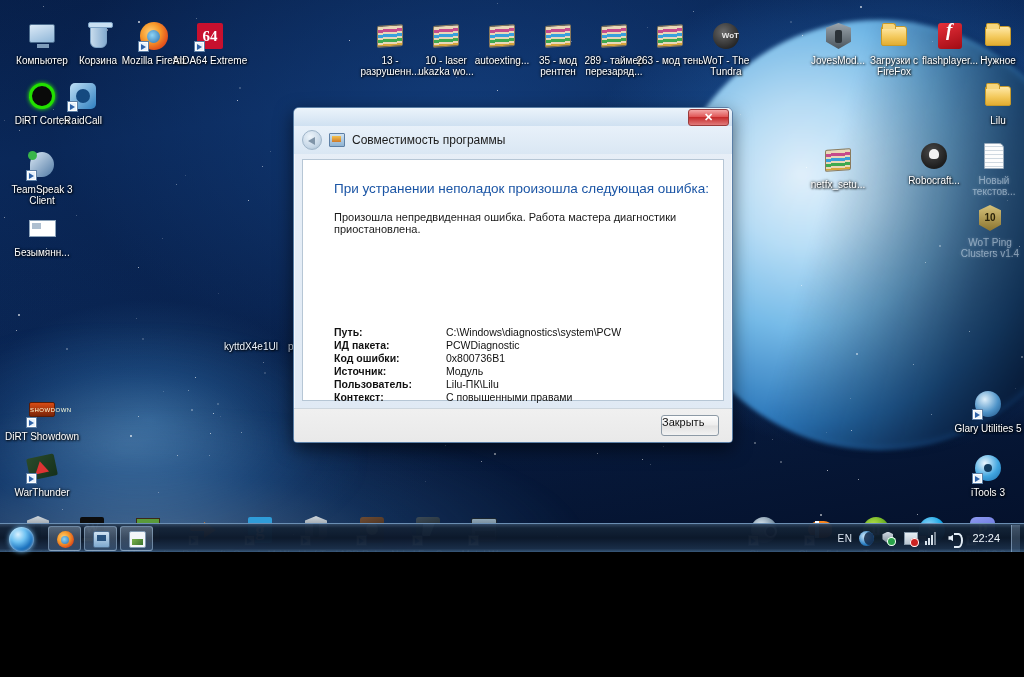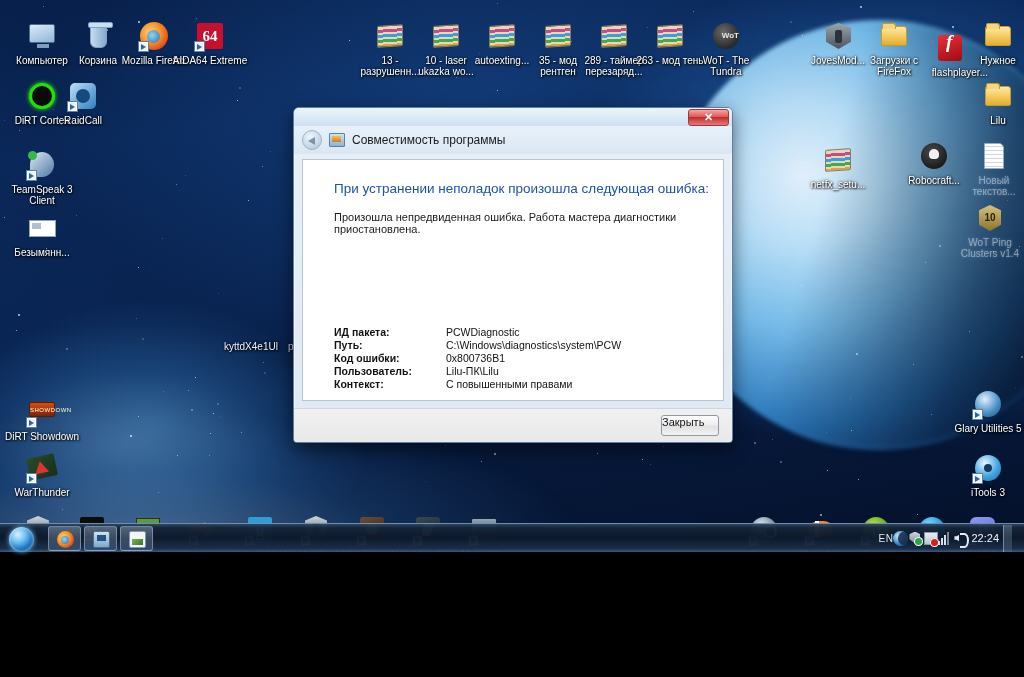--- a/index.html
+++ b/index.html
@@ -339,21 +339,22 @@
   .mini-ff { border-radius:50%; background: radial-gradient(circle at 38% 38%, #ffd27a, #f79a2b 40%, #d9481a 75%, #8f2a0e 100%); }
   .mini-ff::after { content:""; position:absolute; left:4px; top:5px; width:8px; height:8px; border-radius:50%;
     background: radial-gradient(circle at 40% 40%, #8fd4f5, #2b6fae); }
   .mini-sys { background: linear-gradient(180deg,#cfe2f2,#7ea9cf); border:1px solid #4c6c8e; border-radius:2px; }
   .mini-sys::after { content:""; position:absolute; left:3px; top:3px; width:9px; height:6px; background:#27527f; }
   .mini-pic { background:#f3f6f9; border:1px solid #7f99b2; border-radius:2px; }
   .mini-pic::after { content:""; position:absolute; left:2px; bottom:2px; width:11px; height:6px;
     background: linear-gradient(135deg,#7bb24a,#3b7330); }
 
   #tray {
-    margin-left:auto; display:flex; align-items:center; height:29px; padding-right:12px;
+    margin-left:auto; display:flex; align-items:center; height:29px; padding-right:4px;
+    gap:7px;
   }
   #tray .lang { color:#dfe9f4; font-size:10px; letter-spacing:.5px; }
   .tray-ico { width:15px; height:15px; position:relative; cursor:pointer; }
   .ti-moon { border-radius:50%; background: radial-gradient(circle at 36% 34%, #cfe9fb, #2a7fc4 60%, #0e3f73 100%); }
   .ti-moon::after { content:""; position:absolute; left:5px; top:1px; width:10px; height:13px; border-radius:50%;
     background: rgba(20,40,70,0.85); }
   .ti-shield { }
   .ti-shield::before { content:""; position:absolute; left:1px; top:1px; width:11px; height:12px;
     background: linear-gradient(180deg,#cfd8e0,#7d8a96); clip-path: polygon(50% 0,100% 22%,100% 64%,50% 100%,0 64%,0 22%); }
   .ti-shield::after { content:""; position:absolute; right:0px; bottom:0px; width:9px; height:9px; border-radius:50%;
@@ -641,21 +642,21 @@
           <span class="art-joves"></span>
         </span>
         <span class="lbl">JovesMod...</span>
       </div>
       <div class="dicon" style="left: 856px; top: 4px;">
         <span class="glyph">
           <span class="art-folder"></span>
         </span>
         <span class="lbl">Загрузки с FireFox</span>
       </div>
-      <div class="dicon" style="left: 912px; top: 16px; text-align: right;">
+      <div class="dicon" style="left: 912px; top: 4px;">
         <span class="glyph">
           <span class="art-flash"></span>
         </span>
         <span class="lbl">flashplayer...</span>
       </div>
       <div class="dicon" style="left: 960px; top: 4px;">
         <span class="glyph">
           <span class="art-folder"></span>
         </span>
         <span class="lbl">Нужное</span>
@@ -830,30 +831,34 @@
       <div id="hdr-title">Совместимость программы</div>
     </div>
 
     <div id="dlg-body">
       <div id="err-heading">При устранении неполадок произошла следующая ошибка:</div>
       <div id="err-text">Произошла непредвиденная ошибка. Работа мастера диагностики приостановлена.</div>
       <div id="details">
         <table>
           <tbody id="details-rows">
               <tr>
+                <td class="k">Путь:</td>
+                <td class="v">C:\Windows\diagnostics\system\PCW</td>
+              </tr>
+              <tr>
                 <td class="k">ИД пакета:</td>
                 <td class="v">PCWDiagnostic</td>
               </tr>
               <tr>
-                <td class="k">Путь:</td>
-                <td class="v">C:\Windows\diagnostics\system\PCW</td>
+                <td class="k">Код ошибки:</td>
+                <td class="v">0x800736B1</td>
               </tr>
               <tr>
-                <td class="k">Код ошибки:</td>
-                <td class="v">0x800736B1</td>
+                <td class="k">Источник:</td>
+                <td class="v">Модуль</td>
               </tr>
               <tr>
                 <td class="k">Пользователь:</td>
                 <td class="v">Lilu-ПК\Lilu</td>
               </tr>
               <tr>
                 <td class="k">Контекст:</td>
                 <td class="v">С повышенными правами</td>
               </tr>
             </tbody>

